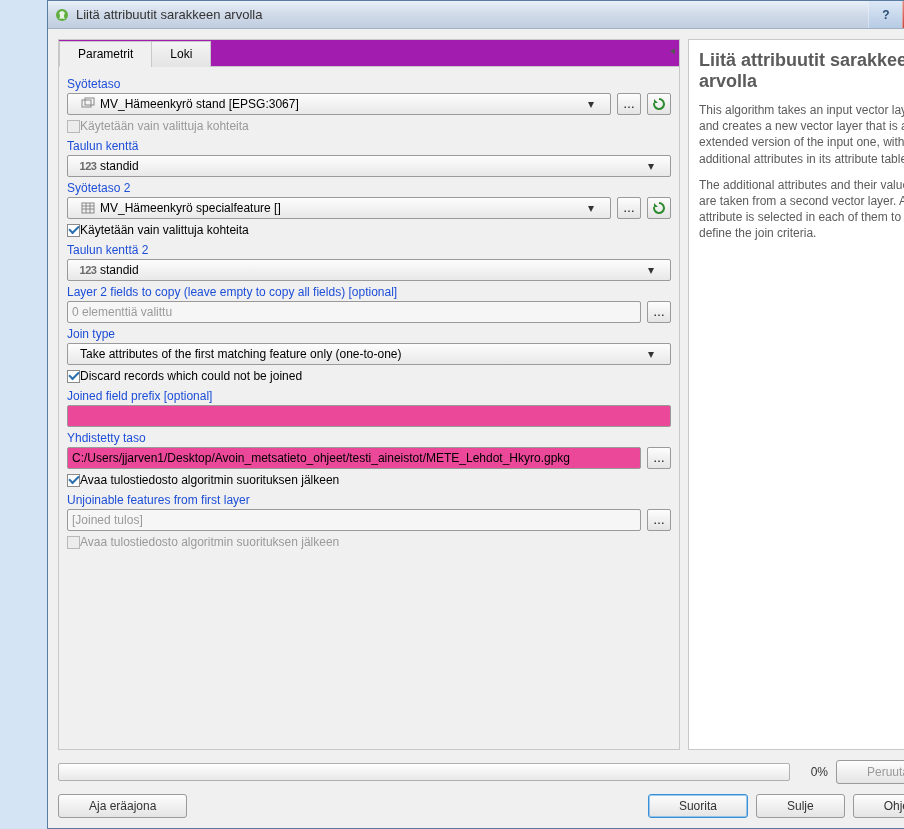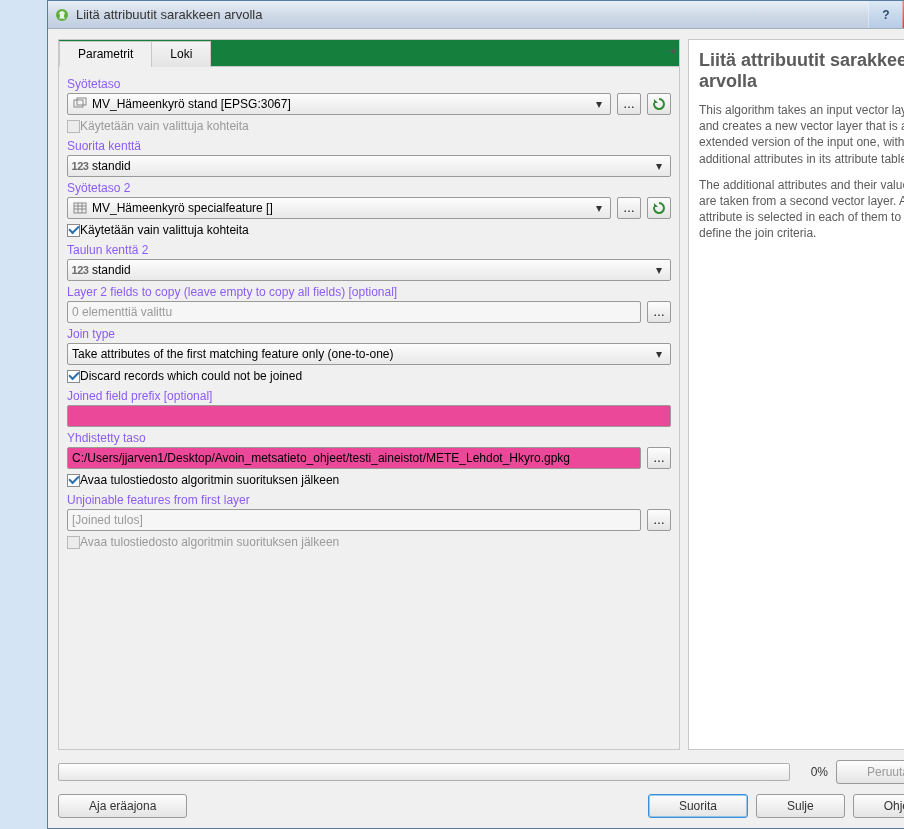--- a/index.html
+++ b/index.html
@@ -38,38 +38,38 @@
     background:#f0f0f0;
   }
   .main-row { flex:1; display:flex; gap:8px; min-height:0; }
 
   .left-panel {
     flex:1; display:flex; flex-direction:column;
     border:1px solid #c8c8c8;
     background:#f0f0f0;
     position: relative;
   }
-  .tabs { display:flex; border-bottom:1px solid #c8c8c8; background:#15803d; }
+  .tabs { display:flex; border-bottom:1px solid #c8c8c8; background:#a21caf; }
   .tab {
     padding:5px 18px;
     border:1px solid #c8c8c8; border-bottom:none;
     background: linear-gradient(to bottom, #f4f4f4, #e4e4e4);
     margin-right:-1px;
     position:relative; top:1px;
   }
   .tab.active { background:#f0f0f0; border-bottom:1px solid #f0f0f0; }
   .form { padding:6px 8px 4px 8px; overflow:auto; flex:1; }
-  .label { color:#8b5cf6; margin-top:4px; margin-bottom:2px; }
+  .label { color:#1d4ed8; margin-top:4px; margin-bottom:2px; }
 
   .row { display:flex; align-items:center; gap:6px; margin-bottom:4px; }
   .combo {
     flex:1; height:22px;
     border:1px solid #9a9a9a; border-radius:2px;
     background: linear-gradient(to bottom, #fdfdfd, #e8e8e8);
-    display:flex; align-items:center; padding:0 4px;
+    display:flex; align-items:center; padding:0 12px;
   }
   .combo .cicon { width:16px; height:16px; margin-right:4px; display:flex; align-items:center; justify-content:center; }
   .combo .ctext { flex:1; white-space:nowrap; overflow:hidden; }
   .combo .cdrop { width:14px; text-align:center; color:#333; }
 
   .sqbtn {
     width:24px; height:22px;
     border:1px solid #9a9a9a; border-radius:2px;
     background: linear-gradient(to bottom, #fdfdfd, #e4e4e4);
     display:flex; align-items:center; justify-content:center;
@@ -191,21 +191,21 @@
                   <path d="M7 2 a5 5 0 1 1 -4.9 4" fill="none" stroke="currentColor" stroke-width="2"></path>
                   <path d="M2 2 L2 6 L6 6 Z" fill="currentColor"></path>
                 </svg>
             </div>
           </div>
           <div class="chk-row">
             <div class="chk disabled"></div>
             <span class="chk-label disabled">Käytetään vain valittuja kohteita</span>
           </div>
 
-          <div class="label">Suorita kenttä</div>
+          <div class="label">Taulun kenttä</div>
           <div class="row">
             <div class="combo">
               <span class="cicon">
                   <span class="num123">123</span>
                 </span>
               <span class="ctext">standid</span>
               <span class="cdrop">▾</span>
             </div>
           </div>
 

